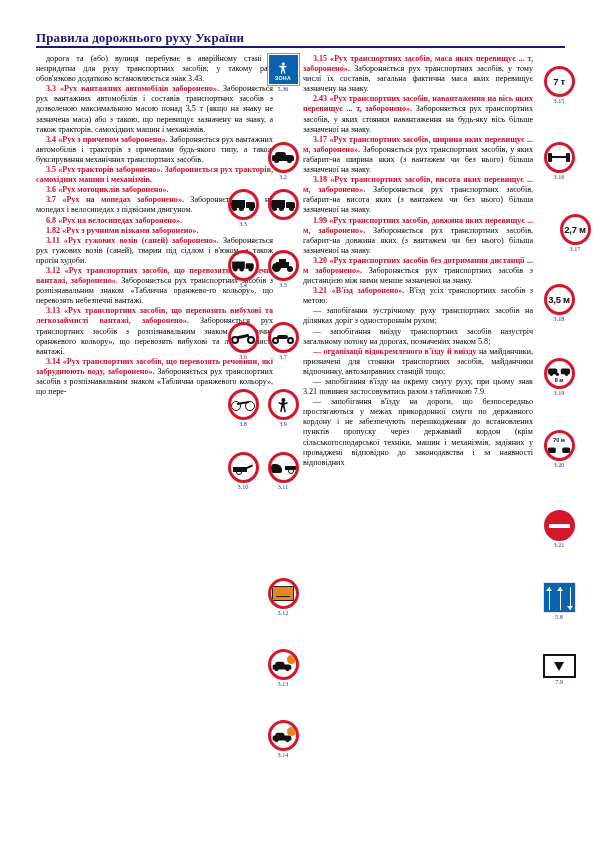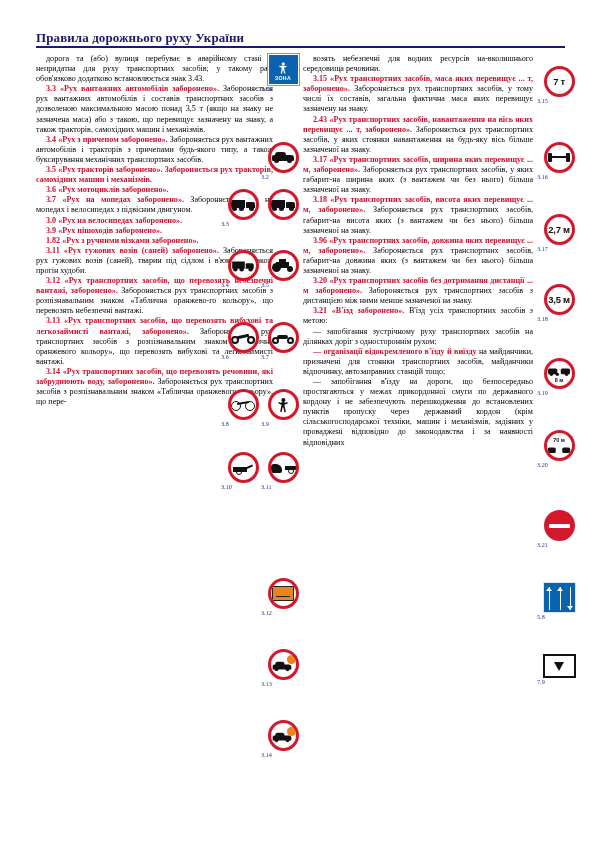--- a/index.html
+++ b/index.html
@@ -56,21 +56,21 @@
     width: 44px;
   }
   .signs-right {
     position: absolute;
     left: 537px;
     top: 54px;
     width: 60px;
   }
   .sign-cell {
     position: absolute;
-    text-align: left;
+    text-align: center;
   }
   .sign-num {
     font-size: 6.2px;
     color: #1b3a93;
     margin-top: 0px;
     line-height: 7px;
   }
   
   .rsign {
     width: 31px; height: 31px;
@@ -235,40 +235,40 @@
   <div class="header">Правила дорожнього руху України</div>
   <div class="rule-line"></div>
 
   <div class="col colA">
     <p class="para"><span>дорога та (або) вулиця перебуває в аварійному стані й непридатна для руху транспортних засобів; у такому разі обов'язково додатково встановлюється знак 3.43.</span></p>
     <p class="para"><span class="red bold">3.3 «Рух вантажних автомобілів заборонено».</span><span> Забороняється рух вантажних автомобілів і составів транспортних засобів з дозволеною максимальною масою понад 3,5 т (якщо на знаку не зазначена маса) або з такою, що перевищує зазначену на знаку, а також тракторів, самохідних машин і механізмів.</span></p>
     <p class="para"><span class="red bold">3.4 «Рух з причепом заборонено».</span><span> Забороняється рух вантажних автомобілів і тракторів з причепами будь-якого типу, а також буксирування механічних транспортних засобів.</span></p>
     <p class="para red bold"><span>3.5 «Рух тракторів заборонено». Забороняється рух тракторів, самохідних машин і механізмів.</span></p>
     <p class="para red bold"><span>3.6 «Рух мотоциклів заборонено».</span></p>
     <p class="para"><span class="red bold">3.7 «Рух на мопедах заборонено».</span><span> Забороняється рух на мопедах і велосипедах з підвісним двигуном.</span></p>
-    <p class="para red bold"><span>3.0 «Рух на велосипедах заборонено».</span></p>
-    <p class="para red bold"><span>3.9 «Рух пішоходів заборонено».</span></p>
+    <p class="para red bold"><span>6.8 «Рух на велосипедах заборонено».</span></p>
     <p class="para red bold"><span>1.82 «Рух з ручними візками заборонено».</span></p>
     <p class="para"><span class="red bold">3.11 «Рух гужових возів (саней) заборонено».</span><span> Забороняється рух гужових возів (саней), тварин під сідлом і в'юком, а також прогін худоби.</span></p>
     <p class="para"><span class="red bold">3.12 «Рух транспортних засобів, що перевозять небезпечні вантажі, заборонено».</span><span> Забороняється рух транспортних засобів з розпізнавальним знаком «Таблична оранжево-го кольору», що перевозять небезпечні вантажі.</span></p>
     <p class="para"><span class="red bold">3.13 «Рух транспортних засобів, що перевозять вибухові та легкозаймисті вантажі, заборонено».</span><span> Забороняється рух транспортних засобів з розпізнавальним знаком «Таблична оранжевого кольору», що перевозять вибухові та легкозаймисті вантажі.</span></p>
     <p class="para"><span class="red bold">3.14 «Рух транспортних засобів, що перевозять речовини, які забруднюють воду, заборонено».</span><span> Забороняється рух транспортних засобів з розпізнавальним знаком «Таблична оранжевого кольору», що пере-</span></p>
   </div>
 
   <div class="col colB">
-    <p class="para"><span>возять небезпечні для водних ресурсів на-вколишнього середовища речовини.</span></p>
     <p class="para"><span class="red bold">3.15 «Рух транспортних засобів, маса яких перевищує ... т, заборонено».</span><span> Забороняється рух транспортних засобів, у тому числі їх составів, загальна фактична маса яких перевищує зазначену на знаку.</span></p>
     <p class="para"><span class="red bold">2.43 «Рух транспортних засобів, навантаження на вісь яких перевищує ... т, заборонено».</span><span> Забороняється рух транспортних засобів, у яких стоянки навантаження на будь-яку вісь більше зазначеної на знаку.</span></p>
     <p class="para"><span class="red bold">3.17 «Рух транспортних засобів, ширина яких перевищує ... м, заборонено».</span><span> Забороняється рух транспортних засобів, у яких габарит-на ширина яких (з вантажем чи без нього) більша зазначеної на знаку.</span></p>
     <p class="para"><span class="red bold">3.18 «Рух транспортних засобів, висота яких перевищує ... м, заборонено».</span><span> Забороняється рух транспортних засобів, габарит-на висота яких (з вантажем чи без нього) більша зазначеної на знаку.</span></p>
-    <p class="para"><span class="red bold">3.96 «Рух транспортних засобів, довжина яких перевищує ... м, заборонено».</span><span> Забороняється рух транспортних засобів, габарит-на довжина яких (з вантажем чи без нього) більша зазначеної на знаку.</span></p>
+    <p class="para"><span class="red bold">1.99 «Рух транспортних засобів, довжина яких перевищує ... м, заборонено».</span><span> Забороняється рух транспортних засобів, габарит-на довжина яких (з вантажем чи без нього) більша зазначеної на знаку.</span></p>
     <p class="para"><span class="red bold">3.20 «Рух транспортних засобів без дотримання дистанції ... м заборонено».</span><span> Забороняється рух транспортних засобів з дистанцією між ними менше зазначеної на знаку.</span></p>
     <p class="para"><span class="red bold">3.21 «В'їзд заборонено».</span><span> В'їзд усіх транспортних засобів з метою:</span></p>
     <p class="para"><span>— запобігання зустрічному руху транспортних засобів на ділянках дорiг з одностороннім рухом;</span></p>
+    <p class="para"><span>— запобігання виїзду транспортних засобів назустріч загальному потоку на дорогах, позначених знаком 5.8;</span></p>
     <p class="para"><span class="red bold">— organізації відокремленого в'їзду й виїзду</span><span> на майданчики, призначені для стоянки транспортних засобів, майданчики відпочинку, автозаправних станцій тощо;</span></p>
+    <p class="para"><span>— запобігання в'їзду на окрему смугу руху, при цьому знак 3.21 повинен застосовуватись разом з табличкою 7.9.</span></p>
     <p class="para"><span>— запобігання в'їзду на дороги, що безпосередньо простягаються у межах прикордонної смуги по державного кордону і не забезпечують перешкодження до встановлених пунктів пропуску через державний кордон (крім сільськогосподарської техніки, машин і механізмів, задіяних у проваджені відповідно до законодавства і за наявності відповідних</span></p>
   </div>
 
   <div class="signs-mid">
 
     <div class="sign-cell" style="left:0; top:0; width:44px;">
       <div class="bsign">
         <div class="ped" style="transform:scale(0.62); margin-bottom:-2px;">
           <div class="h" style="background:#fff"></div>
             <div class="t" style="background:#fff"></div>
@@ -498,21 +498,21 @@
             <div class="axle">
               <div class="bar"></div>
               <div class="w1"></div>
               <div class="w2"></div>
             </div>
           </div>
       </div>
       <div class="sign-num">3.16</div>
     </div>
 
-    <div class="sign-cell" style="left:0; top:160px; width:44px;">
+    <div class="sign-cell" style="left:16px; top:160px; width:44px;">
       <div class="rsign">
         <div class="txt" style="flex-direction:column;">
           <span>2,7 м</span>
         </div>
       </div>
       <div class="sign-num">3.17</div>
     </div>
 
     <div class="sign-cell" style="left:0; top:230px; width:44px;">
       <div class="rsign">

